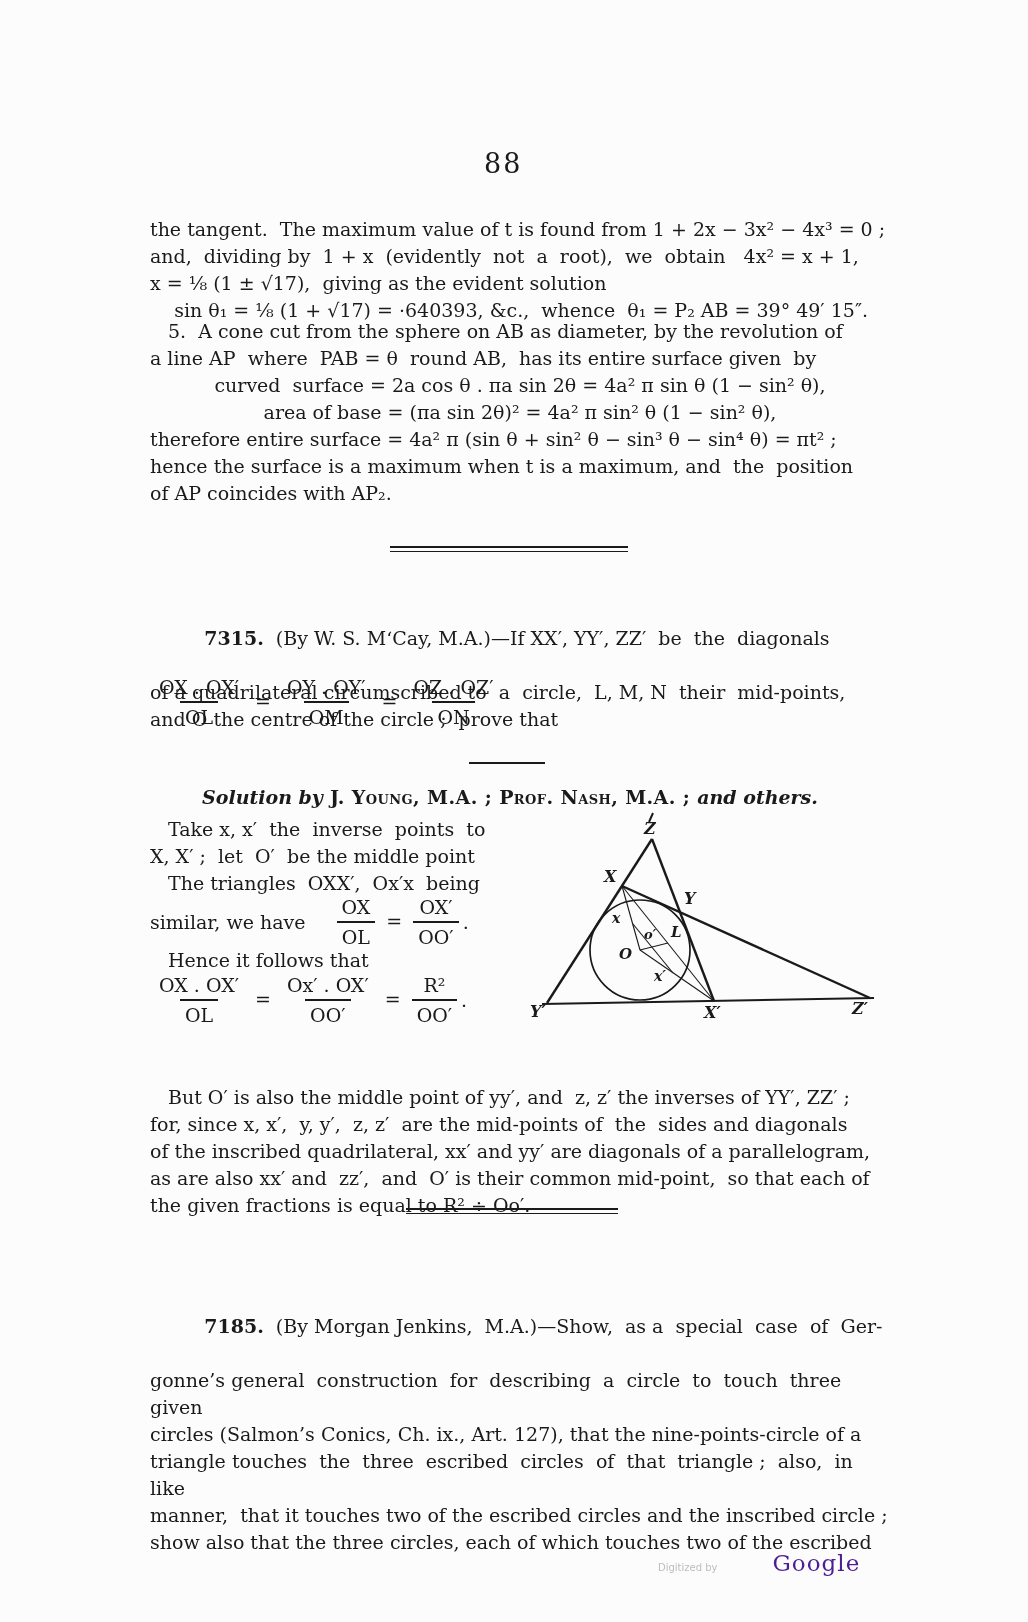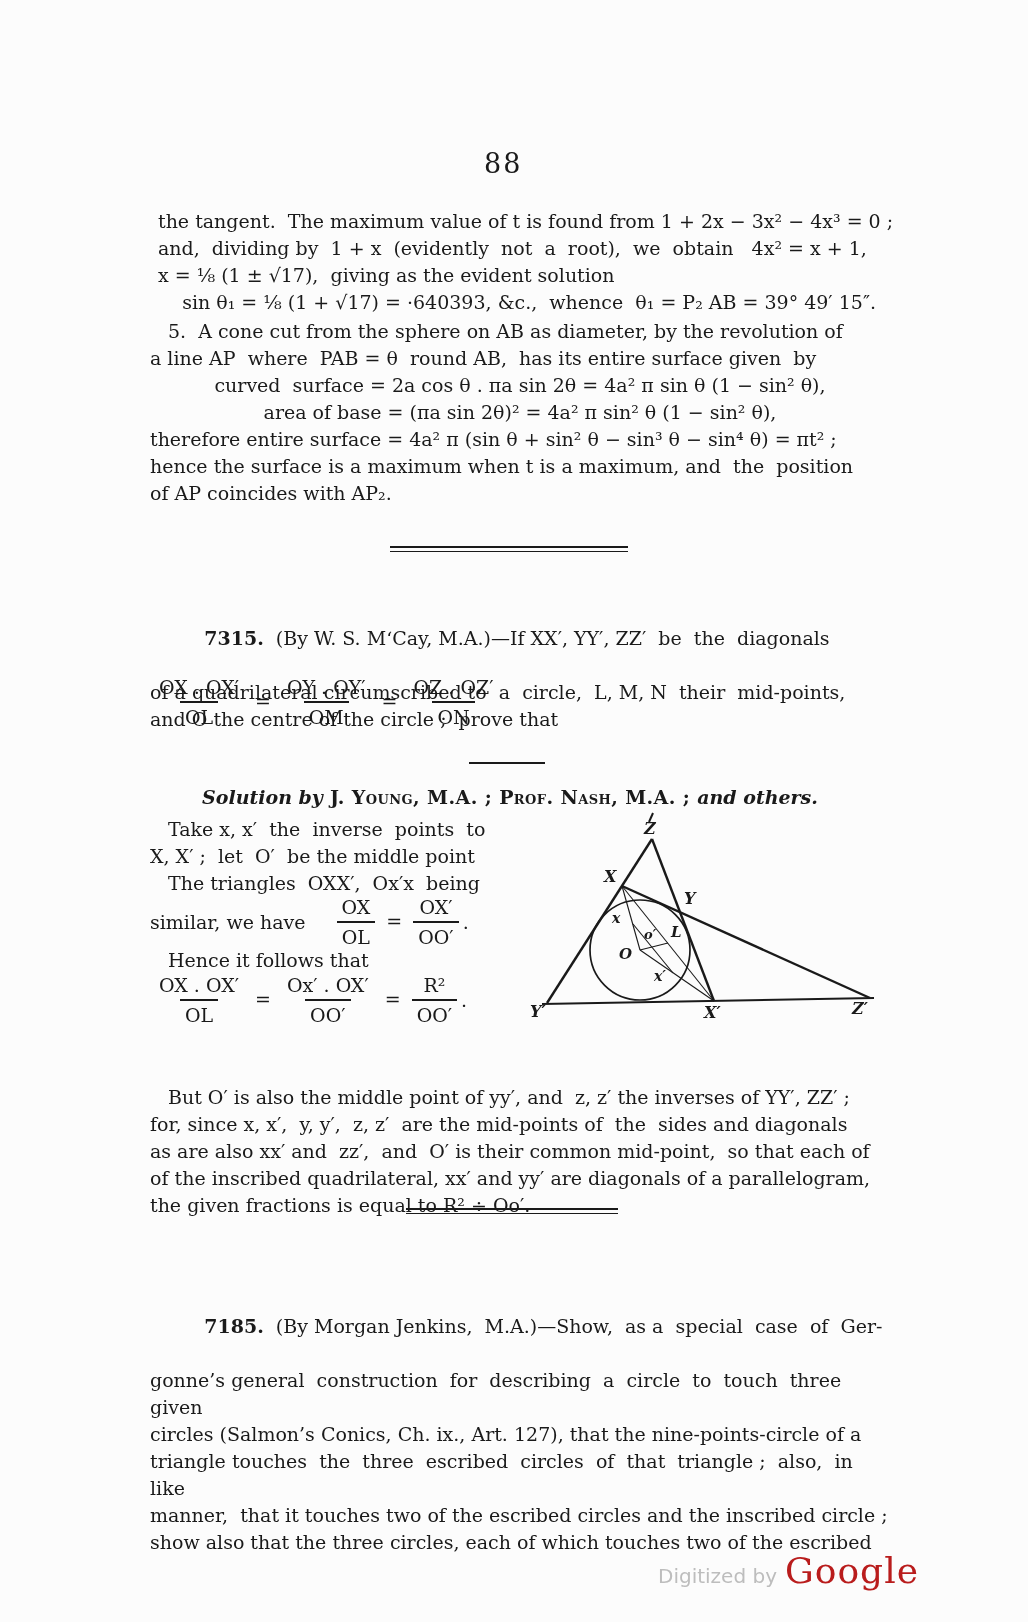--- a/index.html
+++ b/index.html
@@ -25,33 +25,33 @@
   .frac .num { padding:0 5px 3px; }
   .frac .den { border-top:2px solid #1a1a1a; padding:3px 5px 0; }
   .eqsign { margin:0 7px; padding-bottom:2px; }
 
   .simrow { display:flex; align-items:center; height:50px; font-size:19px; }
   .simrow .lbl { margin-right:27px; }
 
   .byline { font-size:19px; }
 
   .watermark { display:flex; align-items:baseline; color:#b5b5b5; }
-  .watermark .wm-pre { font-family:"DejaVu Sans", sans-serif; font-size:20px; margin-right:8px; color:#bdbdbd; }
-  .watermark .wm-brand { font-family:"DejaVu Serif", serif; font-size:36px; letter-spacing:1px; color:#b91c1c; }
+  .watermark .wm-pre { font-family:"DejaVu Sans", sans-serif; font-size:10px; margin-right:8px; color:#bdbdbd; }
+  .watermark .wm-brand { font-family:"DejaVu Serif", serif; font-size:23px; letter-spacing:1px; color:#4c1d95;margin-left:47px; }
 
   svg text { font-family:"DejaVu Serif", serif; font-style:italic; font-weight:bold; fill:#1a1a1a; }
 </style>
 </head>
 <body>
 
 <div class="page">
 
   <div class="abs page-number" style="left:484px; top:148px;">88</div>
 
-  <div class="abs" style="left:150px; top:208px; width:740px;margin-left:8px;">
+  <div class="abs" style="left:150px; top:216px; width:740px;">
     <div class="tline">the tangent.  The maximum value of t is found from 1 + 2x − 3x² − 4x³ = 0 ;</div>
     <div class="tline">and,  dividing by  1 + x  (evidently  not  a  root),  we  obtain   4x² = x + 1,</div>
     <div class="tline">x = ⅛ (1 ± √17),  giving as the evident solution</div>
     <div class="tline">    sin θ₁ = ⅛ (1 + √17) = ·640393, &amp;c.,  whence  θ₁ = P₂ AB = 39° 49′ 15″.</div>
   </div>
 
   <div class="abs" style="left:150px; top:318px; width:740px;">
     <div class="tline indent">5.  A cone cut from the sphere on AB as diameter, by the revolution of</div>
     <div class="tline">a line AP  where  PAB = θ  round AB,  has its entire surface given  by</div>
     <div class="tline center">curved  surface = 2a cos θ . πa sin 2θ = 4a² π sin θ (1 − sin² θ),</div>
@@ -160,22 +160,22 @@
     <text x="90" y="137" font-size="14">x</text>
     <text x="122" y="153" font-size="13">o′</text>
     <text x="149" y="151" font-size="15">L</text>
     <text x="97" y="173" font-size="15">O</text>
     <text x="132" y="195" font-size="14">x′</text>
   </svg>
 
   <div class="abs" style="left:150px; top:1048px; width:745px;margin-top:36px;">
     <div class="tline indent">But O′ is also the middle point of yy′, and  z, z′ the inverses of YY′, ZZ′ ;</div>
     <div class="tline">for, since x, x′,  y, y′,  z, z′  are the mid-points of  the  sides and diagonals</div>
+    <div class="tline">of the inscribed quadrilateral, xx′ and yy′ are diagonals of a parallelogram,</div>
     <div class="tline">as are also xx′ and  zz′,  and  O′ is their common mid-point,  so that each of</div>
-    <div class="tline">of the inscribed quadrilateral, xx′ and yy′ are diagonals of a parallelogram,</div>
     <div class="tline">the given fractions is equal to R² ÷ Oo′.</div>
   </div>
 
   <div class="abs double-rule" style="left:406px; top:1208px; width:212px;"></div>
 
   <div class="abs" style="left:150px; top:1286px; width:745px;">
     <div class="tline indent">
       <span class="bold">7185.</span><span>  (By Morgan Jenkins,  M.A.)—Show,  as a  special  case  of  Ger-</span>
     </div>
     <div class="tline">gonne’s general  construction  for  describing  a  circle  to  touch  three  given</div>

